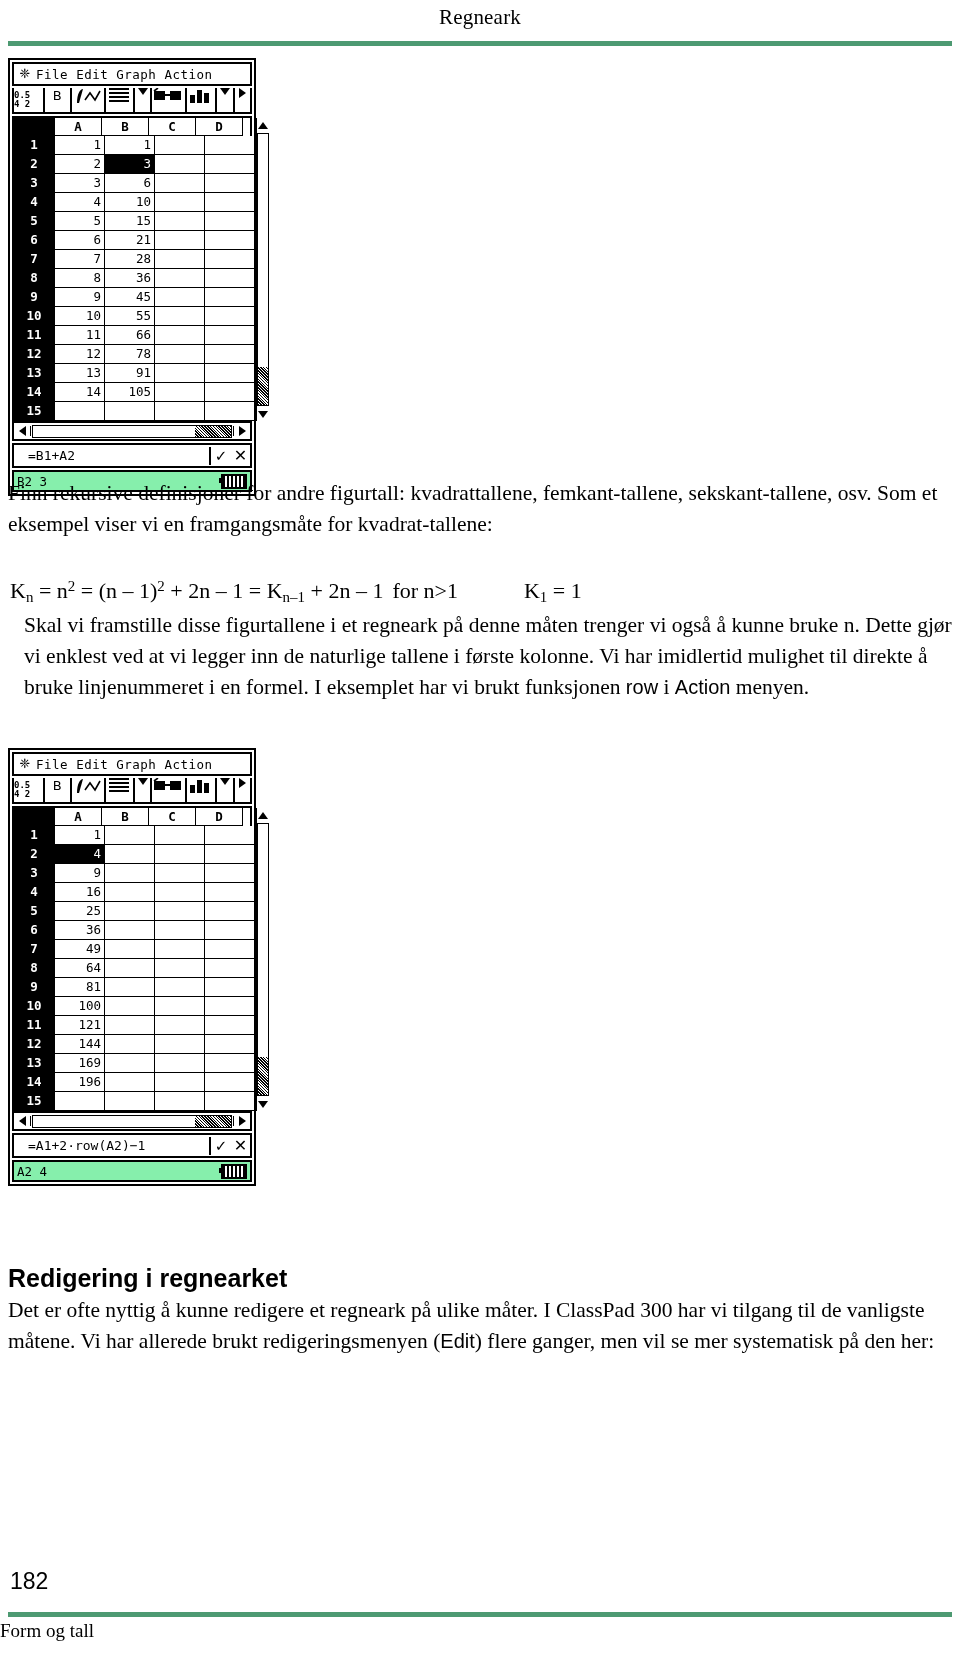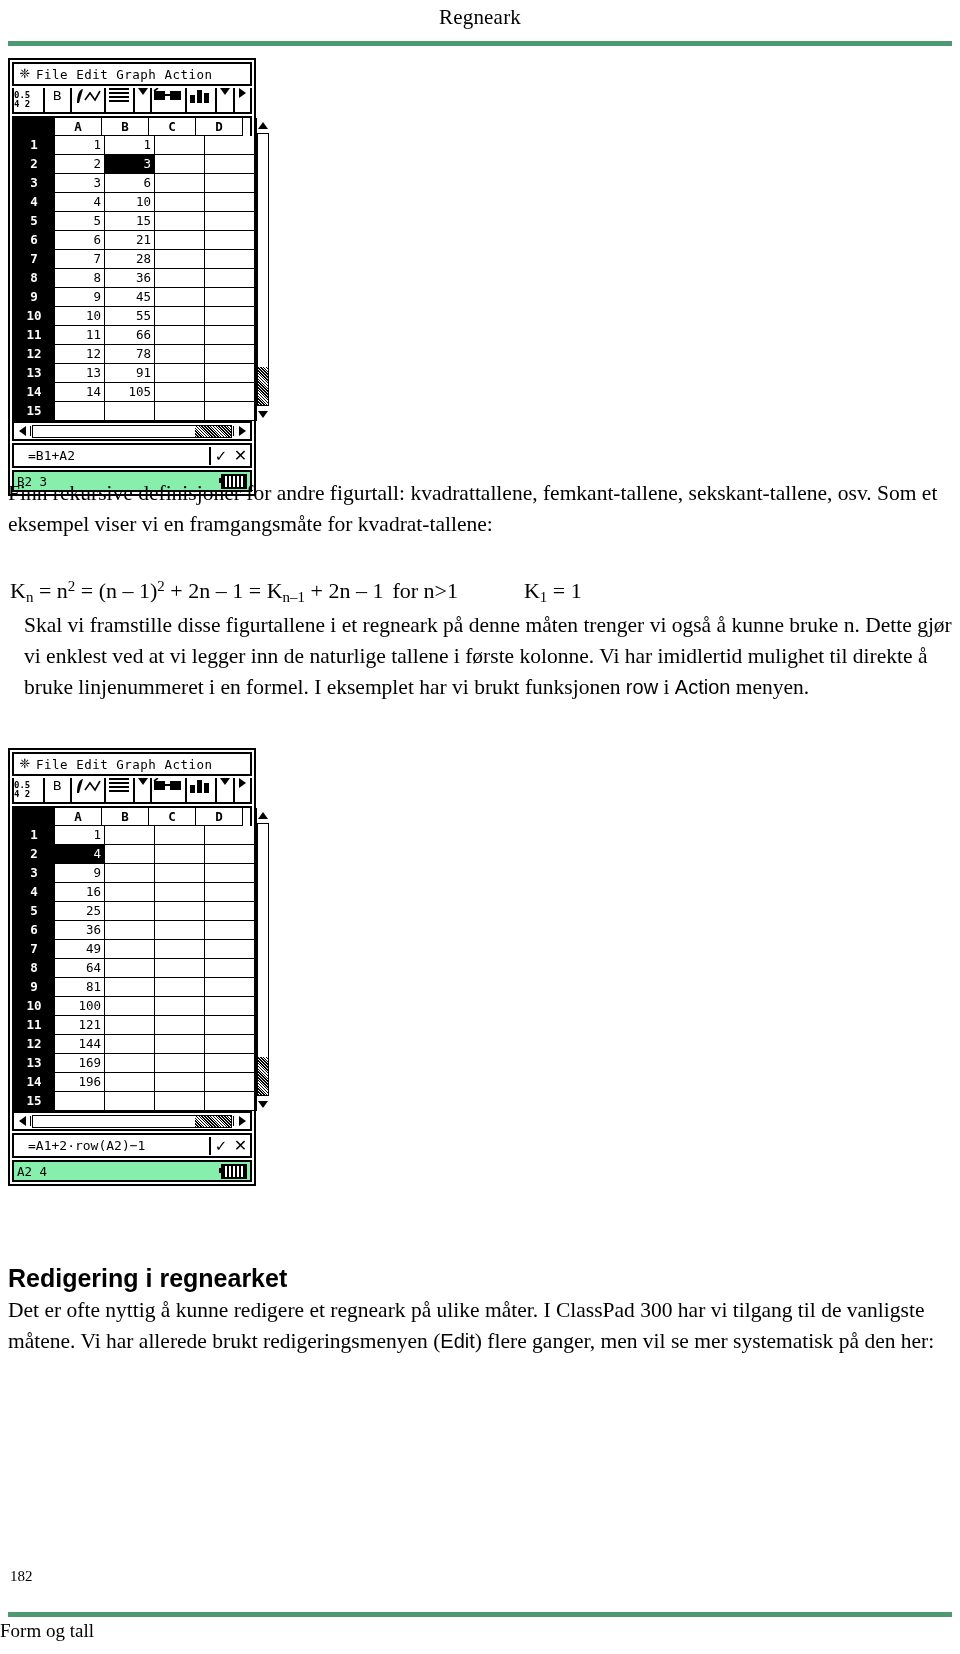--- a/index.html
+++ b/index.html
@@ -21,22 +21,22 @@
   }
   .rule-bottom{
     position:absolute;left:8px;top:1612px;width:944px;height:5px;
     background:#4d9a72;
   }
   .footer-text{
     position:absolute;left:0;top:1620px;width:960px;text-align:left;
     font-size:19px;font-family:"Liberation Serif", serif;
   }
   .page-number{
-    position:absolute;left:10px;top:1568px;font-size:15px;
-    font-family:Liberation Serif, serif;
+    position:absolute;left:10px;top:1568px;font-size:23px;
+    font-family:Liberation Sans, sans-serif;
   }
 
   
   .body-text{
     position:absolute;font-size:21.5px;line-height:31px;
     font-family:"Liberation Serif", serif;text-align:left;
   }
   .p1{left:8px;top:478px;width:930px;}
   .p2{left:8px;top:610px;width:930px;margin-left:16px;}
   .p3{left:8px;top:1295px;width:930px;}

